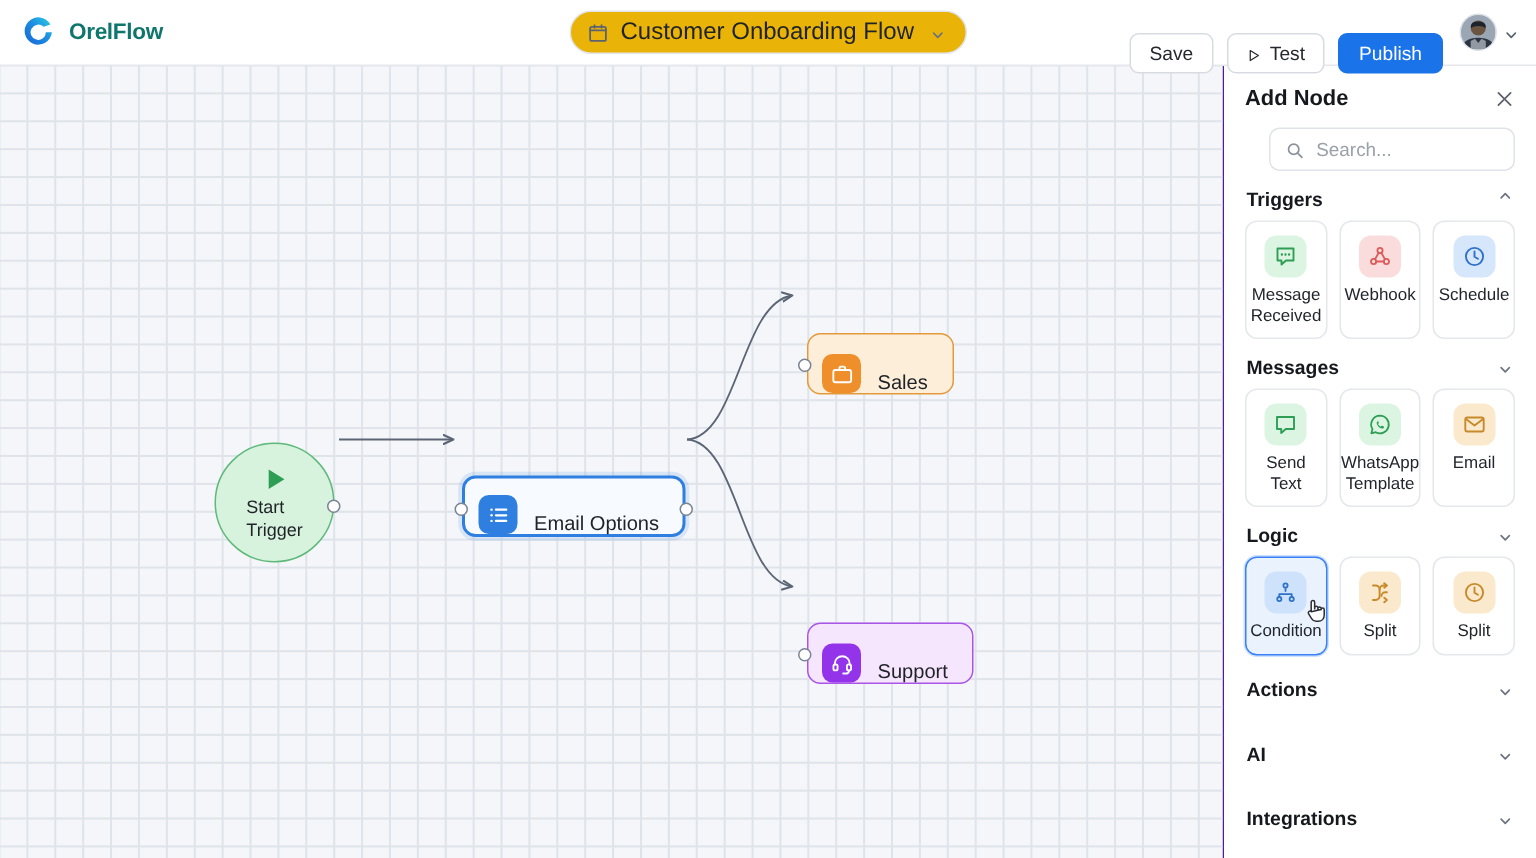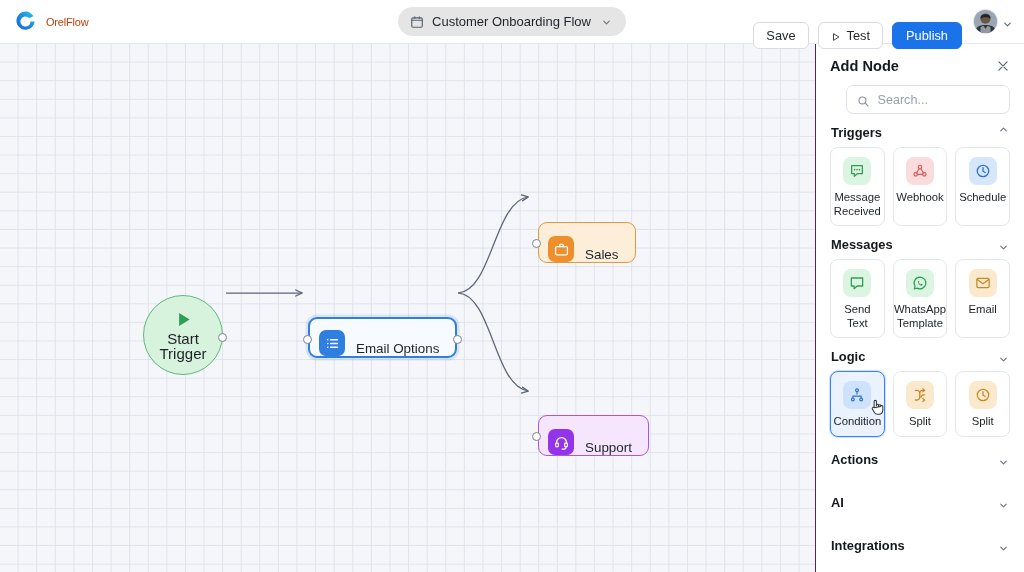--- a/index.html
+++ b/index.html
@@ -14,31 +14,31 @@
   .topbar {
     height: 44px; flex: 0 0 44px;
     background: #ffffff;
     border-bottom: 1px solid #e6e8ec;
     display: flex; align-items: center;
     position: relative; z-index: 20;
   }
   .brand { display: flex; align-items: center; gap: 9px; padding-left: 14px; }
   .brand-logo { width: 23px; height: 23px; display: block; }
   .brand-name {
-    font-size: 11px; font-weight: normal; color: #c2410c; letter-spacing: -0.2px;
+    font-size: 15px; font-weight: bold; color: #0f766e; letter-spacing: -0.2px;
   }
   .topbar-center {
     position: absolute; left: 50%; transform: translateX(-50%);
     display: flex; align-items: center;
   }
   .flow-pill {
     display: flex; align-items: center; gap: 8px;
     border: 1px solid #e1e4e9; border-radius: 18px;
-    background: #e5e5e5; height: 29px; padding: 0 13px 0 11px;
-    font-size: 13px; color: #1f2328; cursor: pointer;
+    background: #eab308; height: 29px; padding: 0 13px 0 11px;
+    font-size: 16px; color: #1f2328; cursor: pointer;
   }
   .flow-pill .cal-ic { width: 14px; height: 14px; display:block; color:#5b6370; }
   .flow-pill .chev { width: 11px; height: 11px; display:block; color:#6b7280; margin-left:2px;}
   .topbar-right {
     margin-left: auto; display: flex; align-items: center; gap: 9px;
     padding-right: 11px;
   }
   .btn {
     height: 27px; border-radius: 6px; font-size: 12.8px;
     display: flex; align-items: center; justify-content: center;
@@ -80,21 +80,21 @@
   
   .node-start {
     left: 143px; top: 251px; width: 80px; height: 80px;
     border-radius: 50%;
     background: #d7f2dd; border: 1.6px solid #5fb97a;
     display: flex; flex-direction: column; align-items: center; justify-content: center;
     cursor: pointer;
   }
   .node-start .play { width: 21px; height: 21px; display:block; margin-bottom: 1px; }
   .node-start .lbl {
-    font-size: 15px; color: #1f2328; line-height: 15px; text-align: center;
+    font-size: 12px; color: #1f2328; line-height: 15px; text-align: left;
   }
 
   
   .node-box {
     display: flex; align-items: flex-end; gap: 11px;
     border-radius: 9px; background: #fff; cursor: pointer;
     padding: 0 16px 0 9px; height: 41px;
   }
   .node-ic {
     width: 26px; height: 26px; border-radius: 7px; flex: 0 0 26px;

